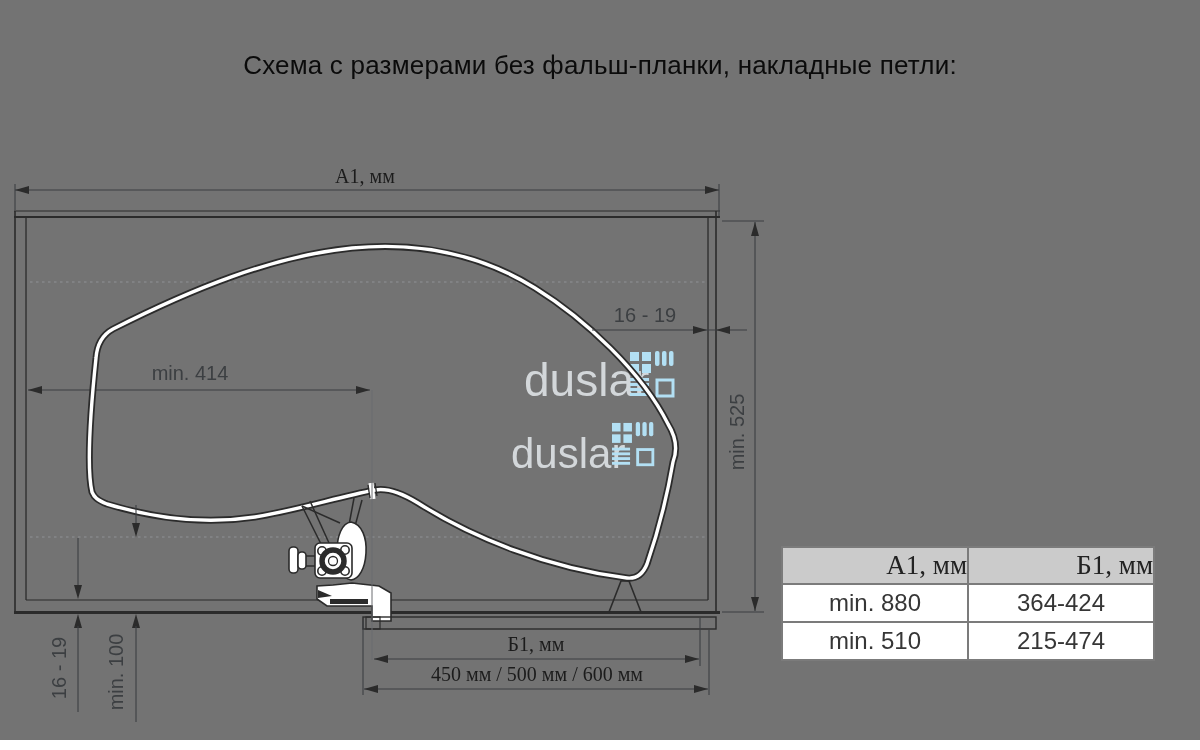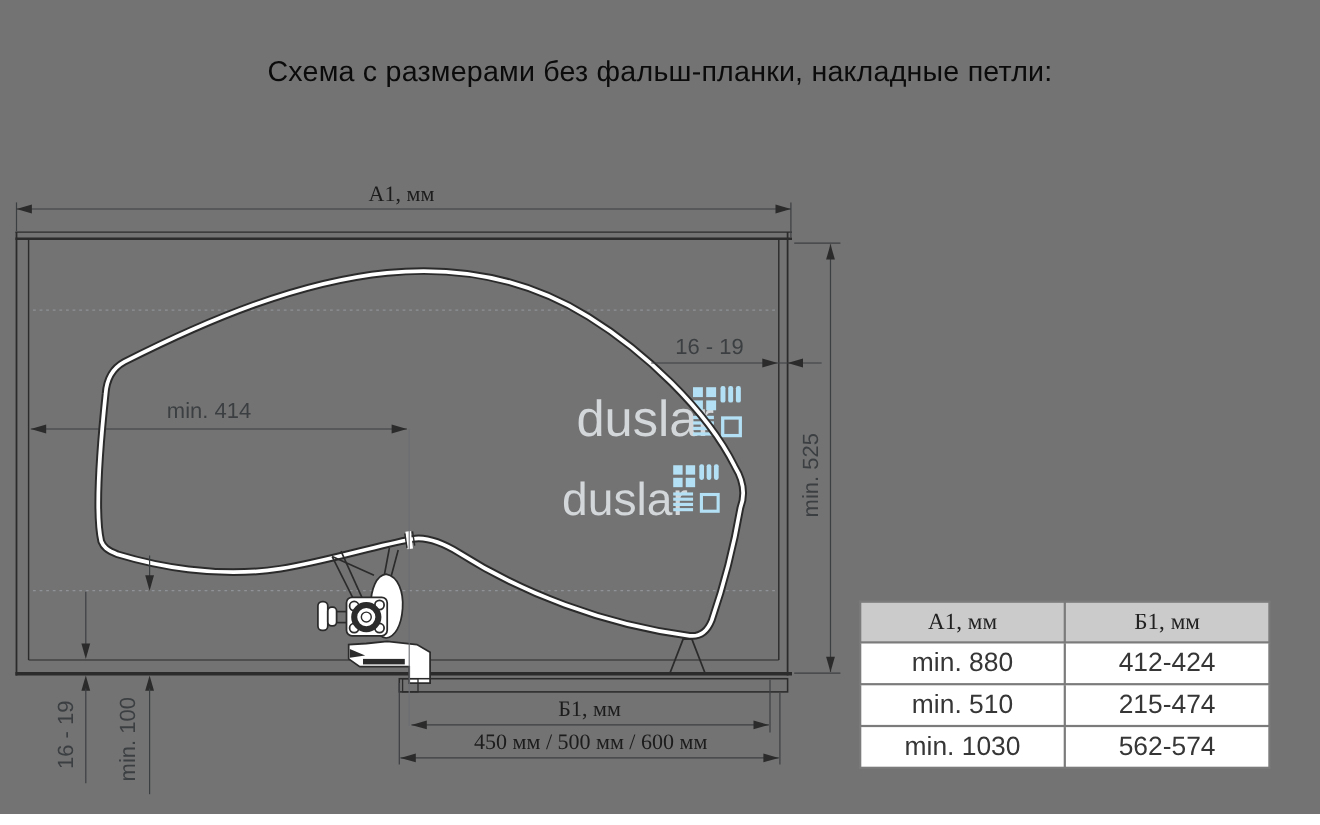--- a/index.html
+++ b/index.html
@@ -14,21 +14,21 @@
   .dim{stroke:#3c3f42;stroke-width:1.1;fill:none;}
   .arr{fill:#2b2b2b;stroke:none;}
   .cab{stroke:#2b2b2b;fill:none;}
   .dash{stroke:#8f9296;stroke-width:1.2;fill:none;stroke-dasharray:2.5 3.5;}
   .hin{stroke:#2b2b2b;stroke-width:1.5;fill:none;}
   .hinw{stroke:#2b2b2b;stroke-width:1.6;fill:#ffffff;}
   
   .dimtable{position:absolute;left:781px;top:546px;border-collapse:collapse;}
   .dimtable td,.dimtable th{border:2px solid #7b7b7b;width:184px;text-align:center;padding:0;}
   .dimtable th{height:35px;background:#cbcbcb;font-family:"Liberation Serif",serif;
-               font-weight:normal;font-size:21px;color:#222;}
+               font-weight:normal;font-size:27px;color:#222;text-align:right;}
   .dimtable td{height:36px;background:#ffffff;font-family:"Liberation Sans",sans-serif;
                font-size:24px;color:#363636;}
 </style>
 </head>
 <body>
 
 <div class="stage">
 
   <div class="title">Схема с размерами без фальш-планки, накладные петли:</div>
 
@@ -210,26 +210,22 @@
   </svg>
 
   <table class="dimtable">
     <tbody>
         <tr>
       <th>А1, мм</th>
       <th>Б1, мм</th>
     </tr>
     <tr>
       <td>min. 880</td>
-      <td>412-424</td>
+      <td>364-424</td>
     </tr>
     <tr>
       <td>min. 510</td>
       <td>215-474</td>
     </tr>
-    <tr>
-      <td>min. 1030</td>
-      <td>562-574</td>
-    </tr>
   </tbody>
     </table>
 
 </div>
 
 </body></html>

